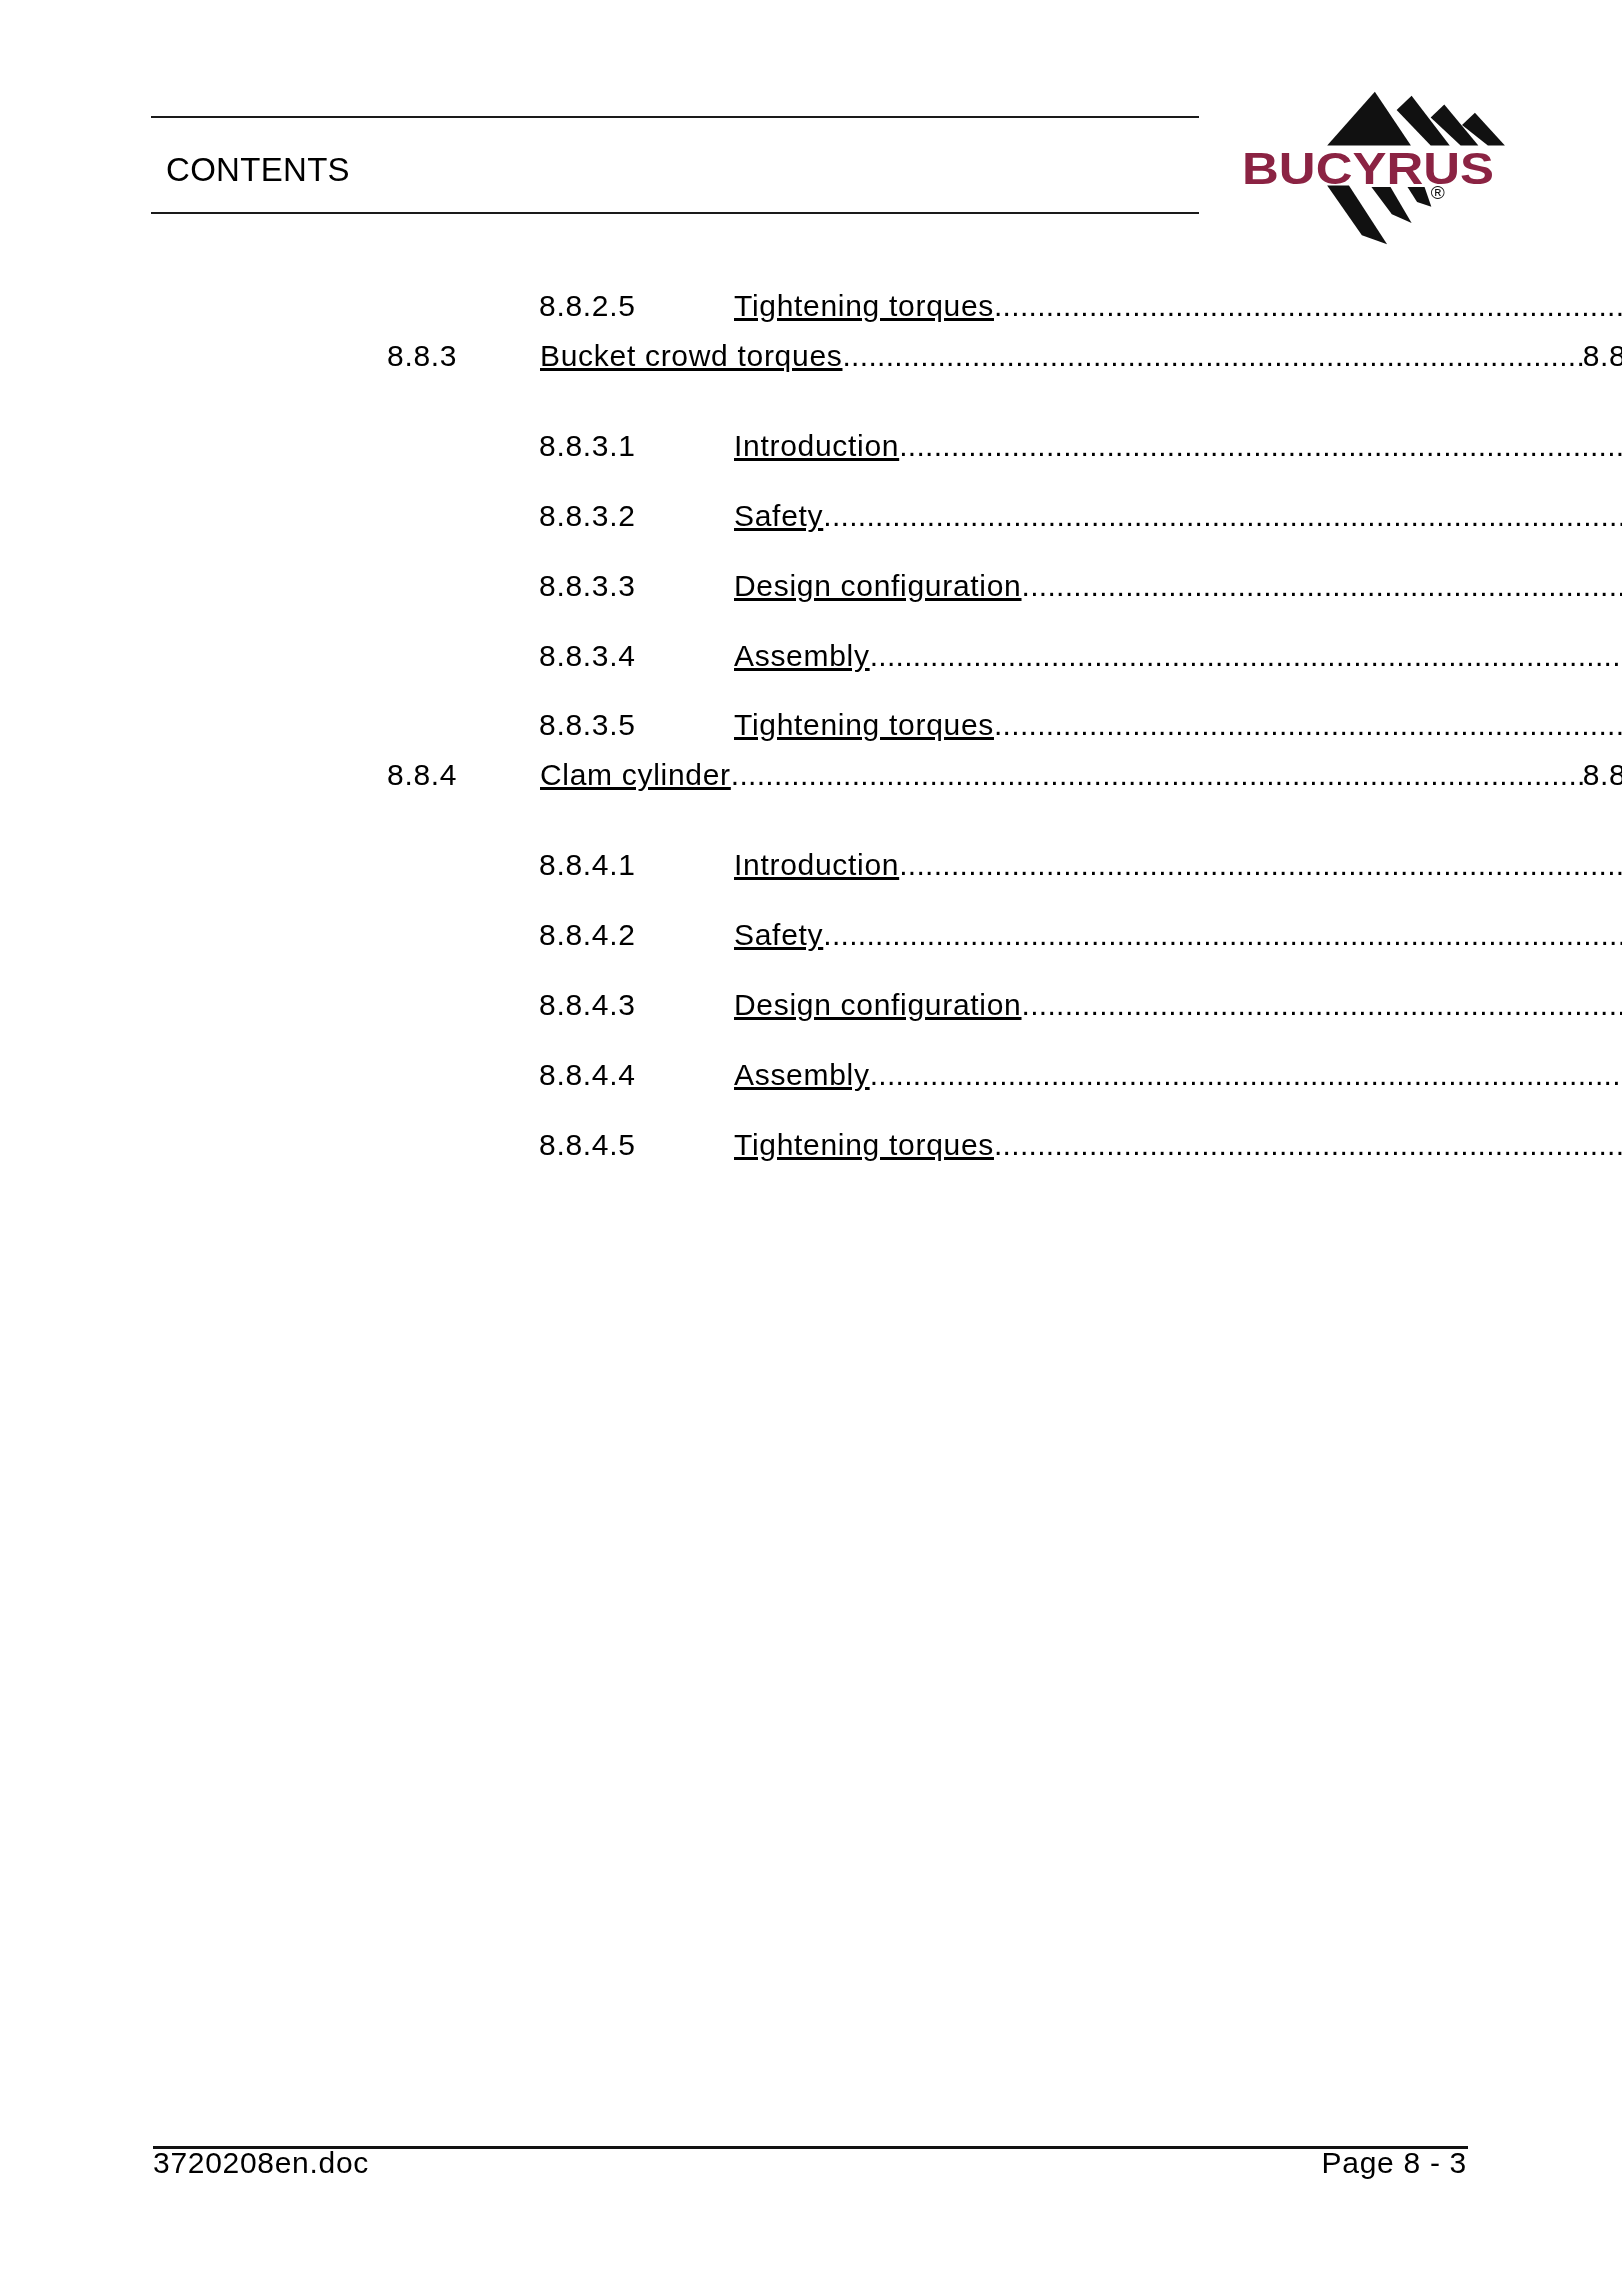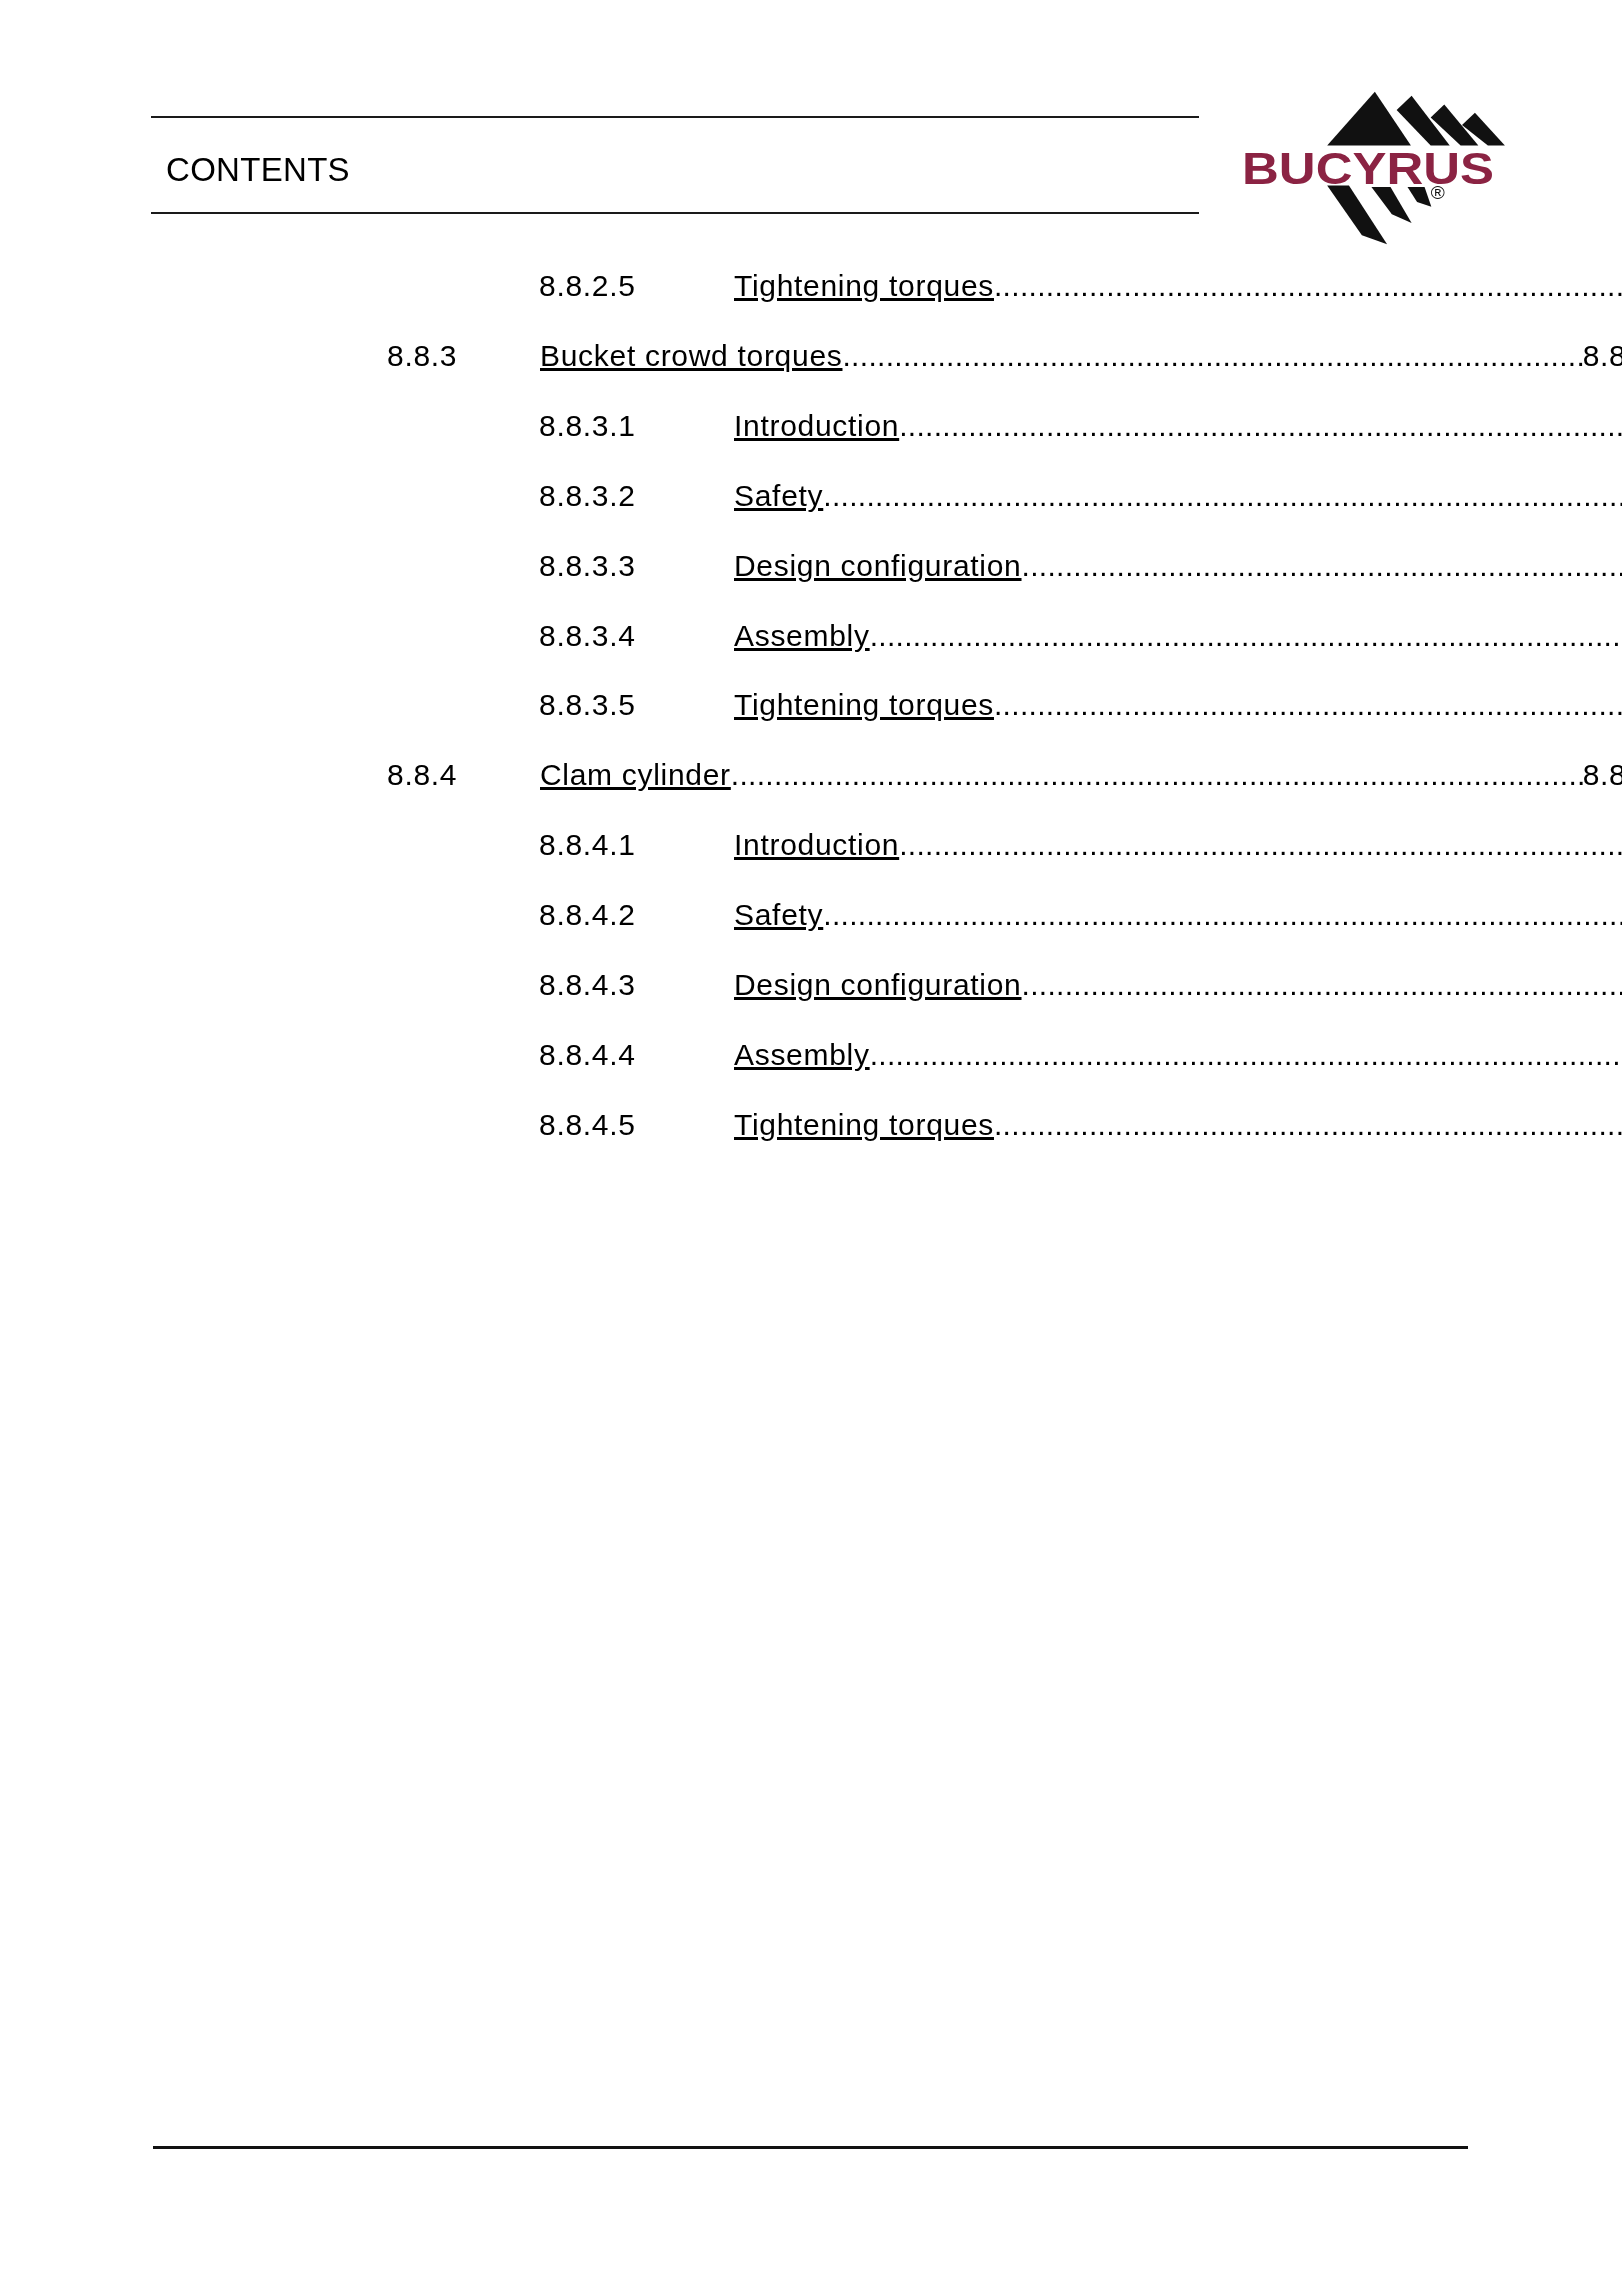--- a/index.html
+++ b/index.html
@@ -28,21 +28,21 @@
   
   .toc-row {
     position: absolute; left: 153px; width: 1312px;
     display: flex; align-items: baseline;
     font-size: 30px; line-height: 30px; letter-spacing: 0.7px;
     white-space: nowrap;
   }
   .toc-row.l2 { padding-left: 234px; }
   .toc-row.l3 { padding-left: 386px; }
   .toc-row.l2 .num { width: 153px; flex: 0 0 153px; }
-  .toc-row.l3 .num { width: 195px; flex: 0 0 195px; }
+  .toc-row.l3 .num { width: 195px; flex: 0 0 195px; margin-top: 20px; }
   .toc-row .title  { flex: 0 0 auto; text-decoration: underline; }
   .toc-row .leader {
     flex: 1 1 auto; min-width: 0;
     overflow: hidden; white-space: nowrap;
     letter-spacing: 0.3px;
   }
   .toc-row .pageref { flex: 0 0 auto; text-align: right; }
 
   
   .rule-footer { left: 153px; top: 2146px; width: 1315px; height: 2.7px; background: #111; }
@@ -146,15 +146,19 @@
         <span class="leader">......................................................................................................................................................</span>
       </div>
       <div class="toc-row l3" style="top: 1110px;">
         <span class="num">8.8.4.5</span>
         <span class="title">Tightening torques</span>
         <span class="leader">......................................................................................................................................................</span>
       </div>
     </div>
 
   <div class="rule rule-footer"></div>
+  <div class="footer-line">
+    <span>3720208en.doc</span>
+    <span>Page 8 - 3</span>
+  </div>
 
 </div>
 
 
 </body></html>

